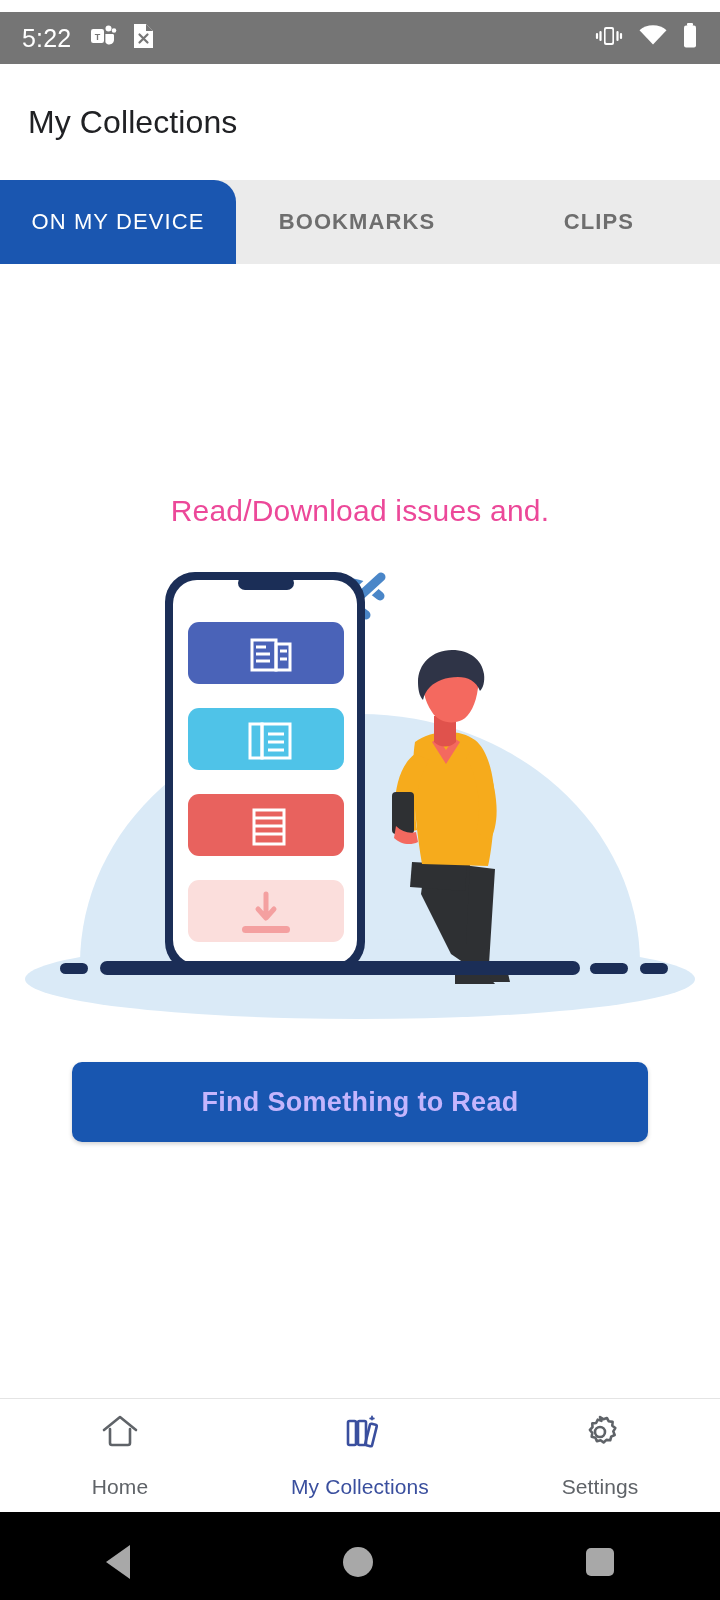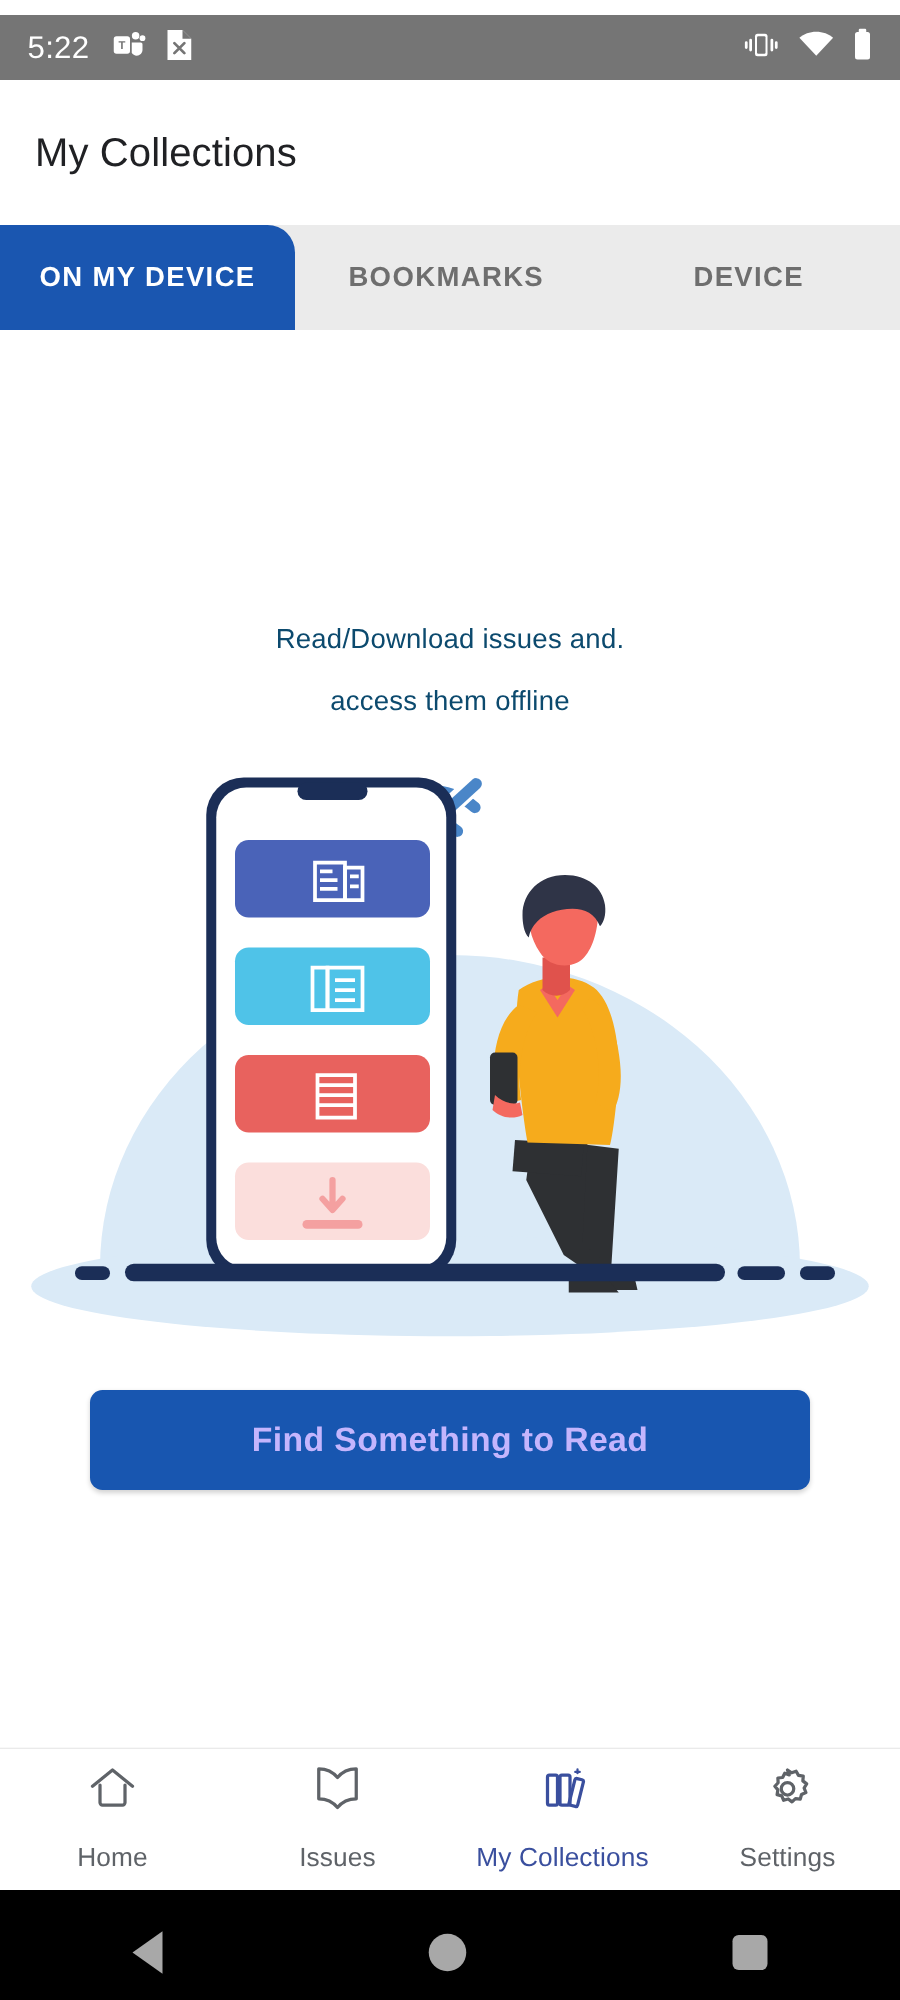--- a/index.html
+++ b/index.html
@@ -32,32 +32,32 @@
   
   .tab-strip {
     flex: 0 0 84px; background:#ebebeb; display:flex; align-items:stretch; position:relative;
   }
   .tab {
     display:flex; align-items:center; justify-content:center;
     font-size: 22px; letter-spacing: 1.1px; color:#6e6e6e; font-weight:700;
   }
   .tab-active {
     background:#1a56b0; color:#ffffff; border-top-right-radius: 22px;
-    width: 236px; font-weight:700;
+    width: 236px; font-weight:400;
   }
   .tab-inactive { width: 242px; }
 
   
   .content {
     flex: 1 1 auto; background:#fff; position:relative;
     display:flex; flex-direction:column; align-items:center;
   }
   .promo-text {
-    margin-top: 222px; text-align:center; font-size: 22px; line-height: 50px;
-    color: #0c4a6e; font-weight: 400; letter-spacing:.2px;
+    margin-top: 222px; text-align:center; font-size: 30px; line-height: 50px;
+    color: #ec4899; font-weight: 400; letter-spacing:.2px;
   }
 
   .illus-wrap { position:relative; width: 720px; height: 480px; margin-top: 28px; }
   .illus-wrap svg { display:block; }
 
   .cta-wrap { width:100%; display:flex; justify-content:center; margin-top: 18px; }
   .cta-button {
     width: 576px; height: 80px; background:#1856b0; border:none; border-radius: 10px;
     color:#c4b5fd; font-size: 27px; font-weight: 700; letter-spacing:.3px;
     font-family: "Liberation Sans", sans-serif; cursor:pointer;
@@ -139,29 +139,28 @@
   </div>
 
   <div class="tab-strip">
     <div class="tab tab-active">
       <span>ON MY DEVICE</span>
     </div>
     <div class="tab tab-inactive">
       <span>BOOKMARKS</span>
     </div>
     <div class="tab tab-inactive">
-      <span>DEVICE</span>
+      <span>CLIPS</span>
     </div>
   </div>
 
   <div class="content">
 
     <div class="promo-text">
       <div>Read/Download issues and.</div>
-      <div>access them offline</div>
     </div>
 
     <div class="illus-wrap">
       <svg width="720" height="480" viewBox="0 0 720 480">
 
         <g transform="translate(295,10)">
           <path d="M9 22c10-9 24-14 38-14s28 5 38 14" stroke="#4a86c8" stroke-width="9" fill="none" stroke-linecap="round"></path>
           <path d="M23 41c7.5-6.5 16.5-10 24-10s16.5 3.5 24 10" stroke="#4a86c8" stroke-width="9" fill="none" stroke-linecap="round"></path>
           <path d="M36 58c3.8-3.3 7.8-5 11-5s7.2 1.7 11 5" stroke="#4a86c8" stroke-width="9" fill="none" stroke-linecap="round"></path>
           <circle cx="47" cy="70" r="7" fill="#4a86c8"></circle>
@@ -256,28 +255,20 @@
     <div class="nav-item">
       <span>
         <svg width="40" height="38" viewBox="0 0 40 38">
           <path d="M4 17 L20 4 L36 17" stroke="#5f6368" stroke-width="2.6" fill="none" stroke-linecap="round" stroke-linejoin="round"></path>
           <path d="M10 16 v14 a2 2 0 0 0 2 2 h16 a2 2 0 0 0 2 -2 v-14" stroke="#5f6368" stroke-width="2.6" fill="none" stroke-linecap="round" stroke-linejoin="round"></path>
         </svg>
       </span>
       <span class="nav-label">Home</span>
     </div>
 
-    <div class="nav-item">
-      <span>
-        <svg width="40" height="38" viewBox="0 0 40 38">
-          <path d="M20 10 C16 5 10 3 5 3 v24 c5 0 11 2 15 7 C24 29 30 27 35 27 V3 c-5 0 -11 2 -15 7z" stroke="#5f6368" stroke-width="2.6" fill="none" stroke-linejoin="round"></path>
-        </svg>
-      </span>
-      <span class="nav-label">Issues</span>
-    </div>
 
     <div class="nav-item active">
       <span>
         <svg width="40" height="38" viewBox="0 0 40 38">
           <rect x="8" y="8" width="8" height="24" rx="1.5" stroke="#3a4f9e" stroke-width="2.6" fill="none"></rect>
           <rect x="18" y="8" width="8" height="24" rx="1.5" stroke="#3a4f9e" stroke-width="2.6" fill="none"></rect>
           <rect x="27.5" y="11" width="7" height="22" rx="1.5" stroke="#3a4f9e" stroke-width="2.6" fill="none" transform="rotate(14 31 22)"></rect>
           <path d="M32 3.5 v3 M30.2 5.5 h3.6" stroke="#3a4f9e" stroke-width="1.8" stroke-linecap="round"></path>
         </svg>
       </span>

